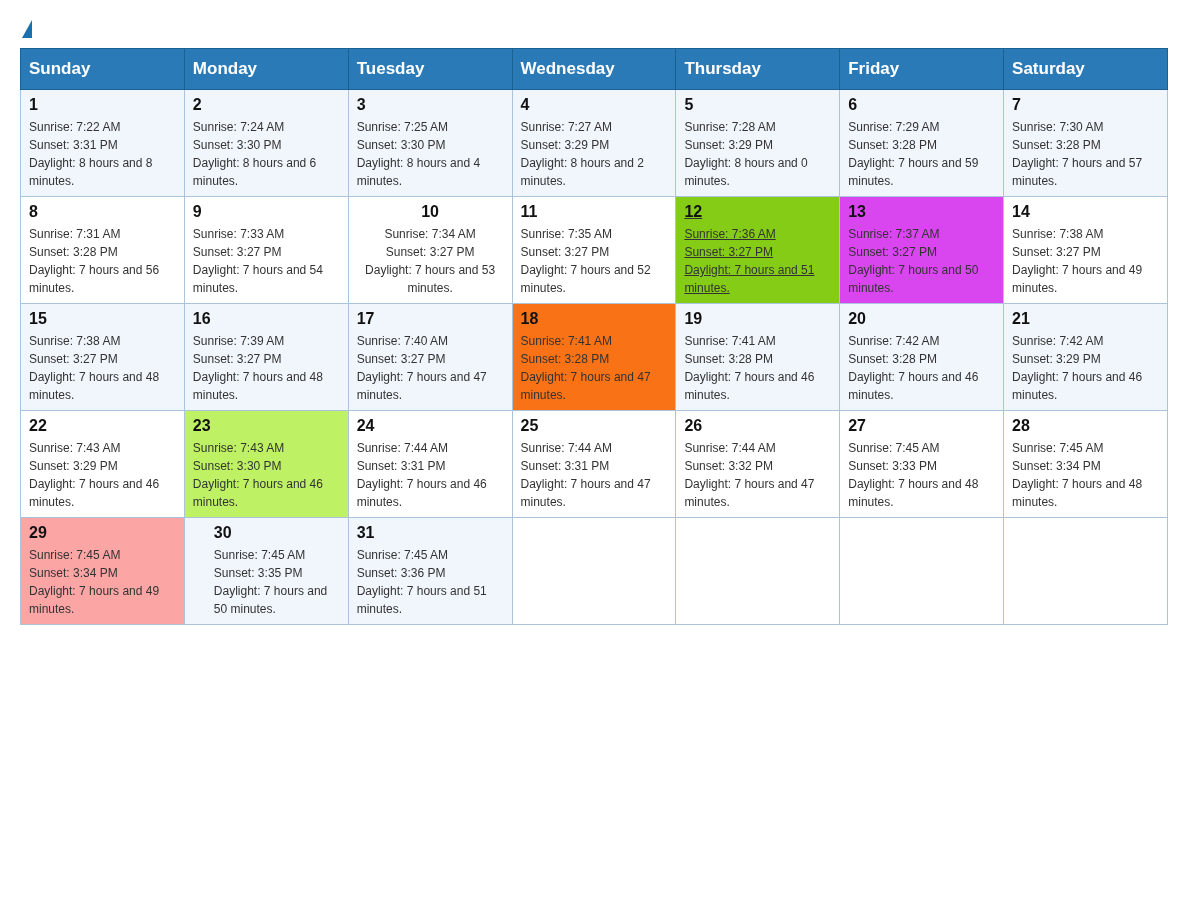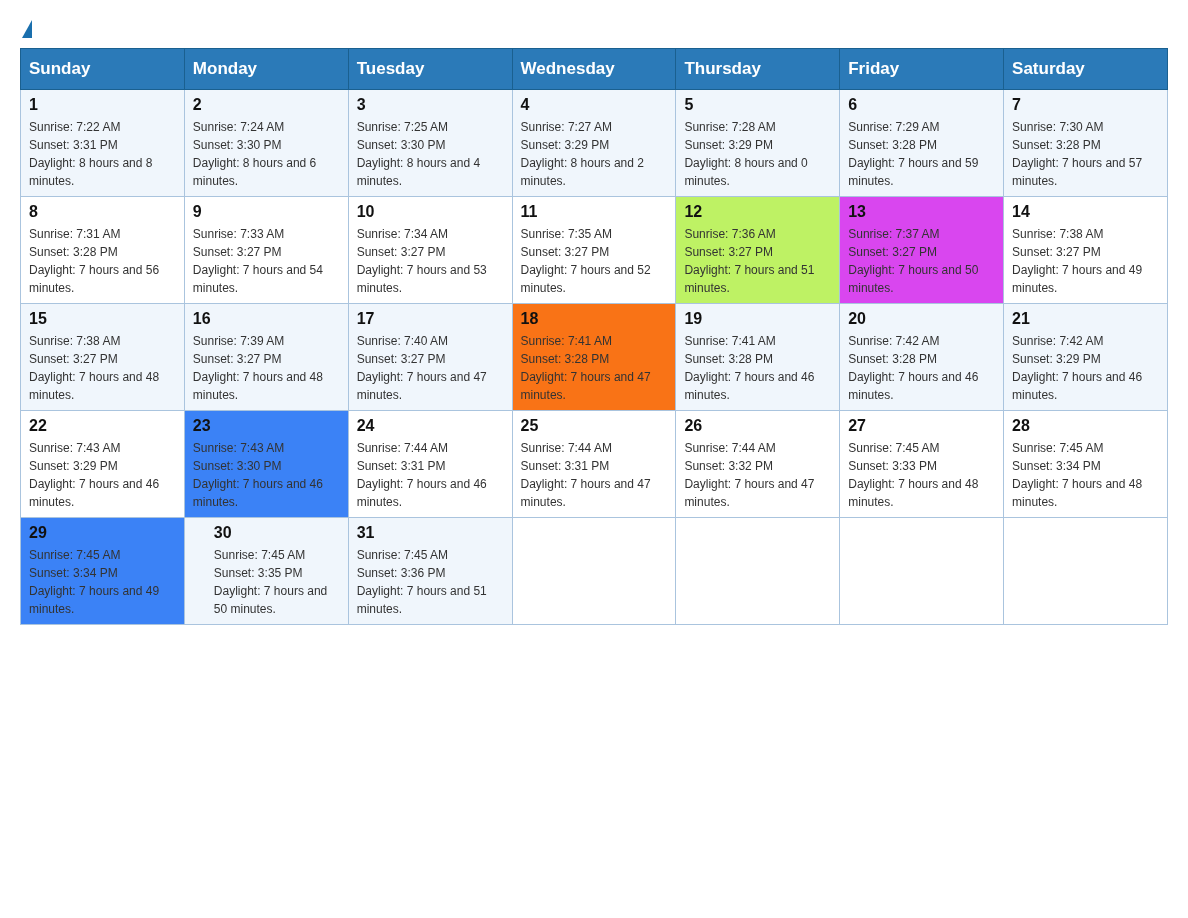--- a/index.html
+++ b/index.html
@@ -186,29 +186,29 @@
       </tr>
       <tr>
         <td style="background: rgb(255, 255, 255);">
           <span class="day-number">8</span>
           <span class="day-info">Sunrise: 7:31 AM<br>Sunset: 3:28 PM<br>Daylight: 7 hours and 56 minutes.</span>
         </td>
         <td style="background: rgb(255, 255, 255);">
           <span class="day-number">9</span>
           <span class="day-info">Sunrise: 7:33 AM<br>Sunset: 3:27 PM<br>Daylight: 7 hours and 54 minutes.</span>
         </td>
-        <td style="background: rgb(255, 255, 255);">
+        <td style="background: rgb(255, 255, 255); text-align: center;">
           <span class="day-number">10</span>
           <span class="day-info">Sunrise: 7:34 AM<br>Sunset: 3:27 PM<br>Daylight: 7 hours and 53 minutes.</span>
         </td>
         <td style="background: rgb(255, 255, 255); padding-left: 8px;">
           <span class="day-number">11</span>
           <span class="day-info">Sunrise: 7:35 AM<br>Sunset: 3:27 PM<br>Daylight: 7 hours and 52 minutes.</span>
         </td>
-        <td style="background: #bef264;">
+        <td style="background: #84cc16; text-decoration: underline;">
           <span class="day-number">12</span>
           <span class="day-info">Sunrise: 7:36 AM<br>Sunset: 3:27 PM<br>Daylight: 7 hours and 51 minutes.</span>
         </td>
         <td style="background: #d946ef;">
           <span class="day-number">13</span>
           <span class="day-info">Sunrise: 7:37 AM<br>Sunset: 3:27 PM<br>Daylight: 7 hours and 50 minutes.</span>
         </td>
         <td style="background: rgb(255, 255, 255); margin-top: 9px;">
           <span class="day-number">14</span>
           <span class="day-info">Sunrise: 7:38 AM<br>Sunset: 3:27 PM<br>Daylight: 7 hours and 49 minutes.</span>
@@ -242,21 +242,21 @@
         <td style="background: rgb(240, 246, 252);">
           <span class="day-number">21</span>
           <span class="day-info">Sunrise: 7:42 AM<br>Sunset: 3:29 PM<br>Daylight: 7 hours and 46 minutes.</span>
         </td>
       </tr>
       <tr>
         <td style="background: rgb(255, 255, 255);">
           <span class="day-number">22</span>
           <span class="day-info">Sunrise: 7:43 AM<br>Sunset: 3:29 PM<br>Daylight: 7 hours and 46 minutes.</span>
         </td>
-        <td style="background: #3b82f6;">
+        <td style="background: #bef264;">
           <span class="day-number">23</span>
           <span class="day-info">Sunrise: 7:43 AM<br>Sunset: 3:30 PM<br>Daylight: 7 hours and 46 minutes.</span>
         </td>
         <td style="background: rgb(255, 255, 255);">
           <span class="day-number">24</span>
           <span class="day-info">Sunrise: 7:44 AM<br>Sunset: 3:31 PM<br>Daylight: 7 hours and 46 minutes.</span>
         </td>
         <td style="background: rgb(255, 255, 255);">
           <span class="day-number">25</span>
           <span class="day-info">Sunrise: 7:44 AM<br>Sunset: 3:31 PM<br>Daylight: 7 hours and 47 minutes.</span>
@@ -268,21 +268,21 @@
         <td style="background: rgb(255, 255, 255);">
           <span class="day-number">27</span>
           <span class="day-info">Sunrise: 7:45 AM<br>Sunset: 3:33 PM<br>Daylight: 7 hours and 48 minutes.</span>
         </td>
         <td style="background: rgb(255, 255, 255);">
           <span class="day-number">28</span>
           <span class="day-info">Sunrise: 7:45 AM<br>Sunset: 3:34 PM<br>Daylight: 7 hours and 48 minutes.</span>
         </td>
       </tr>
       <tr>
-        <td style="background: #3b82f6; margin-top: 20px;">
+        <td style="background: #fca5a5; margin-top: 20px;">
           <span class="day-number">29</span>
           <span class="day-info">Sunrise: 7:45 AM<br>Sunset: 3:34 PM<br>Daylight: 7 hours and 49 minutes.</span>
         </td>
         <td style="background: rgb(240, 246, 252); padding-left: 29px;">
           <span class="day-number">30</span>
           <span class="day-info">Sunrise: 7:45 AM<br>Sunset: 3:35 PM<br>Daylight: 7 hours and 50 minutes.</span>
         </td>
         <td style="background: rgb(240, 246, 252);">
           <span class="day-number">31</span>
           <span class="day-info">Sunrise: 7:45 AM<br>Sunset: 3:36 PM<br>Daylight: 7 hours and 51 minutes.</span>

